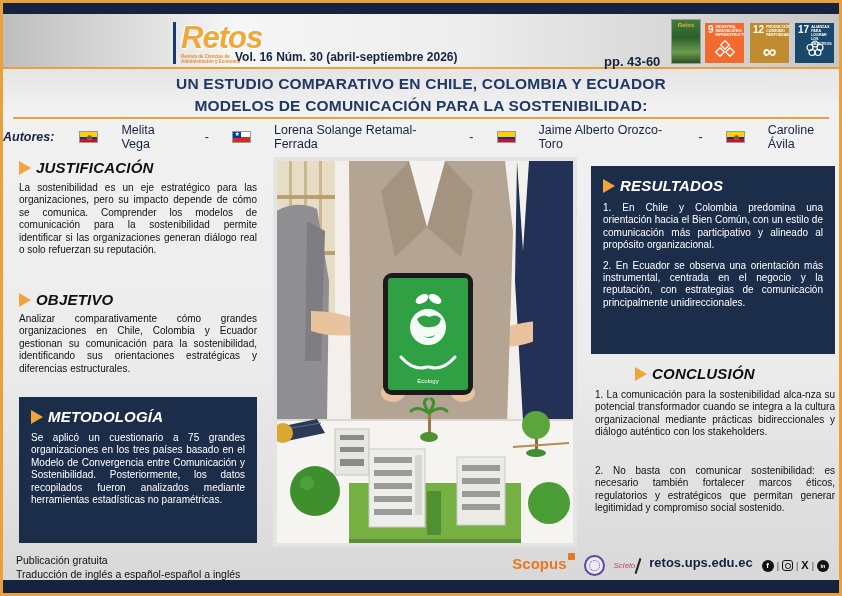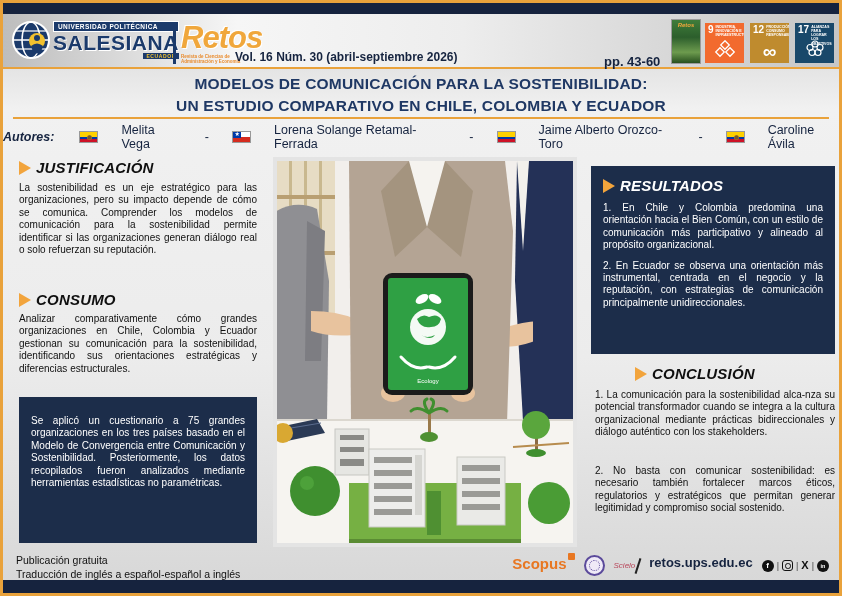--- a/index.html
+++ b/index.html
@@ -101,37 +101,20 @@
   .soc-ig::after { content:""; position:absolute; left:2.4px; top:2.4px; width:3.5px; height:3.5px; border:1.2px solid #111; border-radius:50%; }
   .soc-x { font-size:11px; font-weight:900; color:#111; line-height:1; }
 </style>
 </head>
 <body>
 
 <div class="poster">
   <div class="topbar"></div>
 
   <div class="header">
-    <div class="ups">
-      <svg class="ups-globe" viewBox="0 0 40 40">
-        <circle cx="20" cy="20" r="18" fill="#1B3A6B" stroke="#fff" stroke-width="2"></circle>
-        <ellipse cx="20" cy="20" rx="9" ry="18" fill="none" stroke="#fff" stroke-width="1.5"></ellipse>
-        <line x1="2" y1="20" x2="38" y2="20" stroke="#fff" stroke-width="1.5"></line>
-        <line x1="4" y1="11" x2="36" y2="11" stroke="#fff" stroke-width="1.2"></line>
-        <line x1="4" y1="29" x2="36" y2="29" stroke="#fff" stroke-width="1.2"></line>
-        <circle cx="26" cy="21" r="8" fill="#F2C12E"></circle>
-        <circle cx="26" cy="18" r="3" fill="#1B3A6B"></circle>
-        <path d="M20,26 q6,-5 12,0 l-2,6 q-4,3 -8,0 Z" fill="#1B3A6B"></path>
-      </svg>
-      <div class="ups-text">
-        <span class="ups-top">UNIVERSIDAD POLITÉCNICA</span>
-        <span class="ups-name">SALESIANA</span>
-        <span class="ups-country">ECUADOR</span>
-      </div>
-    </div>
     <div class="logo-div"></div>
     <div class="retos-logo">
       <div class="retos-word">Retos</div>
       <div class="retos-sub">Revista de Ciencias de Administración y Economía</div>
     </div>
     <div class="volume">Vol. 16 Núm. 30 (abril-septiembre 2026)</div>
     <div class="pages">pp. 43-60</div>
     <div class="cover">
       <div class="cover-label">Retos</div>
     </div>
@@ -172,22 +155,22 @@
               <circle cx="7" cy="13.5" r="3"></circle>
                 <circle cx="13" cy="13.5" r="3"></circle>
             </g>
           </svg>
         </div>
       </div>
     </div>
   </div>
 
   <div class="title-block">
+    <div>UN ESTUDIO COMPARATIVO EN CHILE, COLOMBIA Y ECUADOR</div>
     <div>MODELOS DE COMUNICACIÓN PARA LA SOSTENIBILIDAD:</div>
-    <div>UN ESTUDIO COMPARATIVO EN CHILE, COLOMBIA Y ECUADOR</div>
   </div>
   <div class="rule rule-1"></div>
 
   <div class="authors-row">
     <span class="authors-label">Autores:</span>
     <span class="flag flag-ec"></span>
     <span>Melita Vega</span>
     <span>-</span>
     <span class="flag flag-cl"></span>
     <span>Lorena Solange Retamal-Ferrada</span>
@@ -200,25 +183,29 @@
   </div>
 
   <div class="sec-head pos-just-head">
     <span class="tri"></span>
     <span class="sec-head-text">JUSTIFICACIÓN</span>
   </div>
   <div class="para pos-just-text">La sostenibilidad es un eje estratégico para las organizaciones, pero su impacto depende de cómo se comunica. Comprender los modelos de comunicación para la sostenibilidad permite identificar si las organizaciones generan diálogo real o solo refuerzan su reputación.</div>
 
   <div class="sec-head pos-obj-head">
     <span class="tri"></span>
-    <span class="sec-head-text">CONSUMO</span>
+    <span class="sec-head-text">OBJETIVO</span>
   </div>
   <div class="para pos-obj-text">Analizar comparativamente cómo grandes organizaciones en Chile, Colombia y Ecuador gestionan su comunicación para la sostenibilidad, identificando sus orientaciones estratégicas y diferencias estructurales.</div>
 
   <div class="met-box">
+    <div class="sec-head">
+      <span class="tri"></span>
+      <span class="sec-head-text white">METODOLOGÍA</span>
+    </div>
     <div class="para white">Se aplicó un cuestionario a 75 grandes organizaciones en los tres países basado en el Modelo de Convergencia entre Comunicación y Sostenibilidad. Posteriormente, los datos recopilados fueron analizados mediante herramientas estadísticas no paramétricas.</div>
   </div>
 
   <div class="photo">
     <svg width="296" height="382" viewBox="0 0 296 382">
       <rect x="0" y="0" width="296" height="382" fill="#f2efec"></rect>
 
       <g>
         <rect x="0" y="0" width="58" height="160" fill="#e7dcc4"></rect>
         <rect x="12" y="0" width="3" height="160" fill="#c9b88f"></rect>

